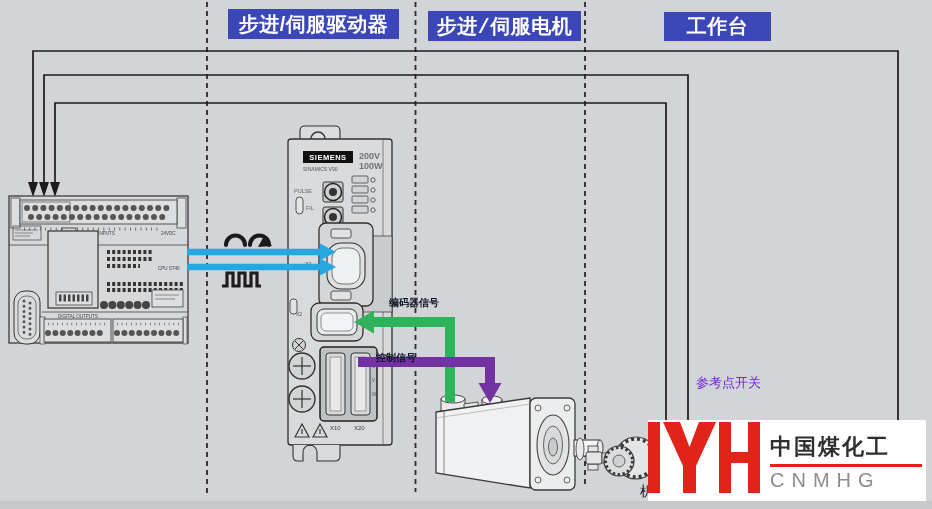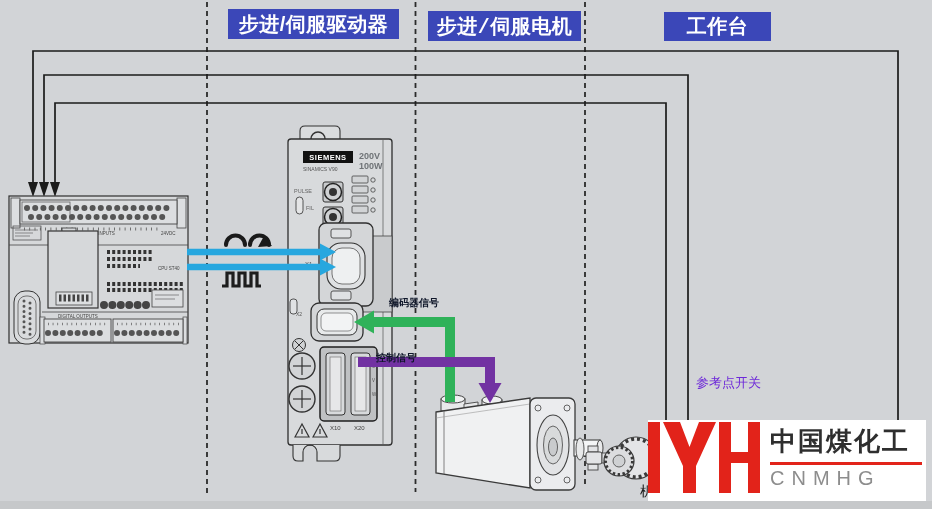--- a/index.html
+++ b/index.html
@@ -16,21 +16,21 @@
   }
   .sig-label{position:absolute;color:#0f172a;font-size:10px;font-weight:600;white-space:nowrap;}
   .ref-label{position:absolute;color:#6d28d9;font-size:13px;white-space:nowrap;}
   .partial-label{position:absolute;color:#1a1a1a;font-size:14px;white-space:nowrap;}
   .logo{
     position:absolute;left:648px;top:420px;width:278px;height:82px;
     background:#ffffff;
   }
   .logo-mark{position:absolute;left:2px;top:2px;}
   .logo-text{position:absolute;left:122px;top:3px;width:154px;}
-  .logo-cn{font-size:26px;font-weight:600;color:#2e2e2e;letter-spacing:2px;white-space:nowrap;line-height:1.45;}
+  .logo-cn{font-size:22px;font-weight:600;color:#2e2e2e;letter-spacing:2px;white-space:nowrap;line-height:1.45;margin-top:8px;}
   .logo-divider{width:152px;height:3px;background:var(--logo-red,#e2231a);margin-top:1px;}
   .logo-en{font-size:20px;font-weight:400;color:#8d8d8d;letter-spacing:7px;margin-top:2px;white-space:nowrap;}
   .bottom-strip{position:absolute;left:0;top:501px;width:932px;height:8px;background:#c6c8ca;}
 </style>
 </head>
 <body>
 
 <div class="stage">
 
   <svg width="932" height="509" viewBox="0 0 932 509">

